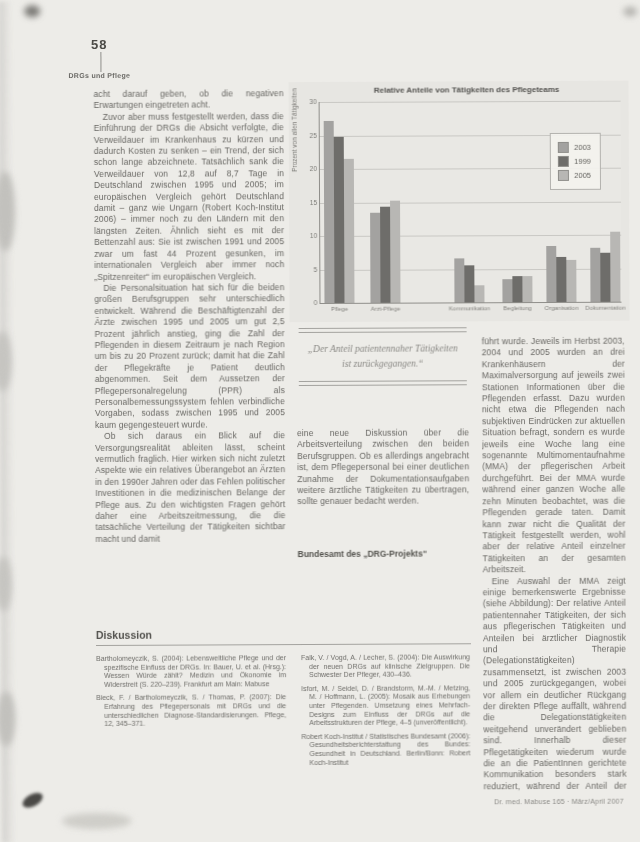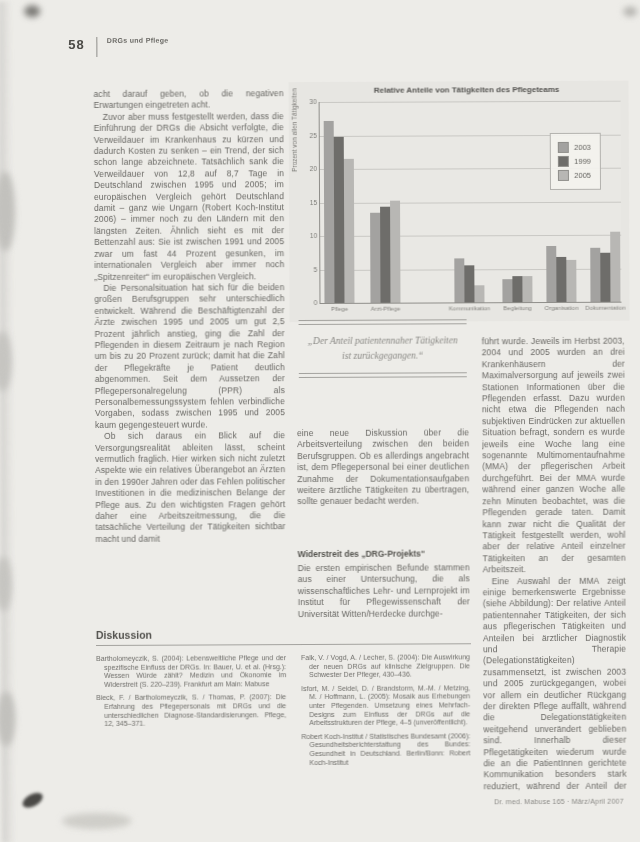--- a/index.html
+++ b/index.html
@@ -8,37 +8,37 @@
     background:#edece8;
     font-family:"Liberation Sans","DejaVu Sans",sans-serif;
     color:#5f5e5a;
   }
   .scanpage{position:absolute;inset:0;transform:rotate(-0.25deg);}
   
   .smudge{position:absolute;border-radius:50%;filter:blur(3px);pointer-events:none;}
   .edge-strip{position:absolute;left:0;top:0;bottom:0;width:14px;
     background:linear-gradient(90deg,#d3d2ce,rgba(211,210,206,0));filter:blur(2px);}
   
-  .hdr{position:absolute;top:36px;left:70px;display:flex;align-items:flex-start;}
+  .hdr{position:absolute;top:36px;left:70px;display:flex;align-items:center;flex-direction:column;}
   .hdr .pno{font-size:13px;font-weight:bold;color:#4c4b47;letter-spacing:1px;}
   .hdr .vrule{width:1px;height:20px;background:#8f8e8a;margin:0 9px 0 12px;}
   .hdr .ptitle{font-size:7px;font-weight:bold;color:#6b6a66;letter-spacing:.3px;}
   
   .bodytext{font-size:8.5px;line-height:11.4px;text-align:justify;
     color:#686763;letter-spacing:.1px;filter:blur(.32px);hyphens:auto;}
   .bodytext p{margin:0;}
   .bodytext p + p{text-indent:9px;}
   .col-left{position:absolute;left:95px;top:88px;width:190px;height:528px;overflow:hidden;}
   .col-mid-p1{position:absolute;left:297px;top:428px;width:172px;height:112px;overflow:hidden;}
   .col-mid-p2{position:absolute;left:297px;top:563px;width:172px;height:62px;overflow:hidden;}
   .col-right{position:absolute;left:482px;top:337px;width:143px;height:455px;overflow:hidden;}
   .sect-hd{position:absolute;left:297px;top:549px;width:172px;
     font-size:8.5px;font-weight:bold;color:#55544f;filter:blur(.25px);}
   
-  .quote{position:absolute;left:299px;top:320px;width:168px;}
+  .quote{position:absolute;left:299px;top:328px;width:168px;}
   .dblrule{height:3px;border-top:1px solid #a4a39f;border-bottom:1px solid #a4a39f;}
   .quote .qtext{font-family:"Liberation Serif","DejaVu Serif",serif;font-style:italic;
     font-size:9.5px;line-height:14.5px;color:#8a8985;text-align:center;
     padding:9px 6px 10px 6px;filter:blur(.3px);}
   
   .lit-hd{position:absolute;left:95px;top:628px;font-size:10.5px;font-weight:bold;
     color:#52514d;filter:blur(.2px);}
   .lit-rule{position:absolute;left:95px;top:644px;width:375px;height:1px;background:#a4a39f;}
   .ref{font-size:7px;line-height:8.6px;color:#6e6d69;text-align:justify;
     filter:blur(.34px);}
@@ -171,24 +171,21 @@
 
   <div class="quote">
     <div class="dblrule"></div>
     <div class="qtext">„Der Anteil patientennaher Tätigkeiten ist zurückgegangen.“</div>
     <div class="dblrule"></div>
   </div>
 
   <div class="bodytext col-mid-p1">
     <p>eine neue Diskussion über die Arbeitsverteilung zwischen den beiden Berufsgruppen. Ob es allerdings angebracht ist, dem Pflegepersonal bei einer deutlichen Zunahme der Dokumentationsaufgaben weitere ärztliche Tätigkeiten zu übertragen, sollte genauer bedacht werden.</p>
   </div>
-  <div class="sect-hd">Widerstreit des „DRG-Projekts“</div>
-  <div class="bodytext col-mid-p2">
-    <p>Die ersten empirischen Befunde stammen aus einer Untersuchung, die als wissenschaftliches Lehr- und Lernprojekt im Institut für Pflegewissenschaft der Universität Witten/Herdecke durchge-</p>
-  </div>
+  <div class="sect-hd">Bundesamt des „DRG-Projekts“</div>
 
   <div class="bodytext col-right">
     <p>führt wurde. Jeweils im Herbst 2003, 2004 und 2005 wurden an drei Krankenhäusern der Maximalversorgung auf jeweils zwei Stationen Informationen über die Pflegenden erfasst. Dazu wurden nicht etwa die Pflegenden nach subjektiven Eindrücken zur aktuellen Situation befragt, sondern es wurde jeweils eine Woche lang eine sogenannte Multimomentaufnahme (MMA) der pflegerischen Arbeit durchgeführt. Bei der MMA wurde während einer ganzen Woche alle zehn Minuten beobachtet, was die Pflegenden gerade taten. Damit kann zwar nicht die Qualität der Tätigkeit festgestellt werden, wohl aber der relative Anteil einzelner Tätigkeiten an der gesamten Arbeitszeit.</p>
     <p>Eine Auswahl der MMA zeigt einige bemerkenswerte Ergebnisse (siehe Abbildung): Der relative Anteil patientennaher Tätigkeiten, der sich aus pflegerischen Tätigkeiten und Anteilen bei ärztlicher Diagnostik und Therapie (Delegationstätigkeiten) zusammensetzt, ist zwischen 2003 und 2005 zurückgegangen, wobei vor allem ein deutlicher Rückgang der direkten Pflege auffällt, während die Delegationstätigkeiten weitgehend unverändert geblieben sind. Innerhalb dieser Pflegetätigkeiten wiederum wurde die an die PatientInnen gerichtete Kommunikation besonders stark reduziert, während der Anteil der körperfernen Tätigkeiten – besonders die Entwicklung des Umfangs der Pfle-</p>
   </div>
 
   <div class="lit-hd">Diskussion</div>
   <div class="lit-rule"></div>
   <div class="ref lit-c1">
     <div>Bartholomeyczik, S. (2004): Lebensweltliche Pflege und der spezifische Einfluss der DRGs. In: Bauer, U. et al. (Hrsg.): Wessen Würde zählt? Medizin und Ökonomie im Widerstreit (S. 220–239). Frankfurt am Main: Mabuse</div>

